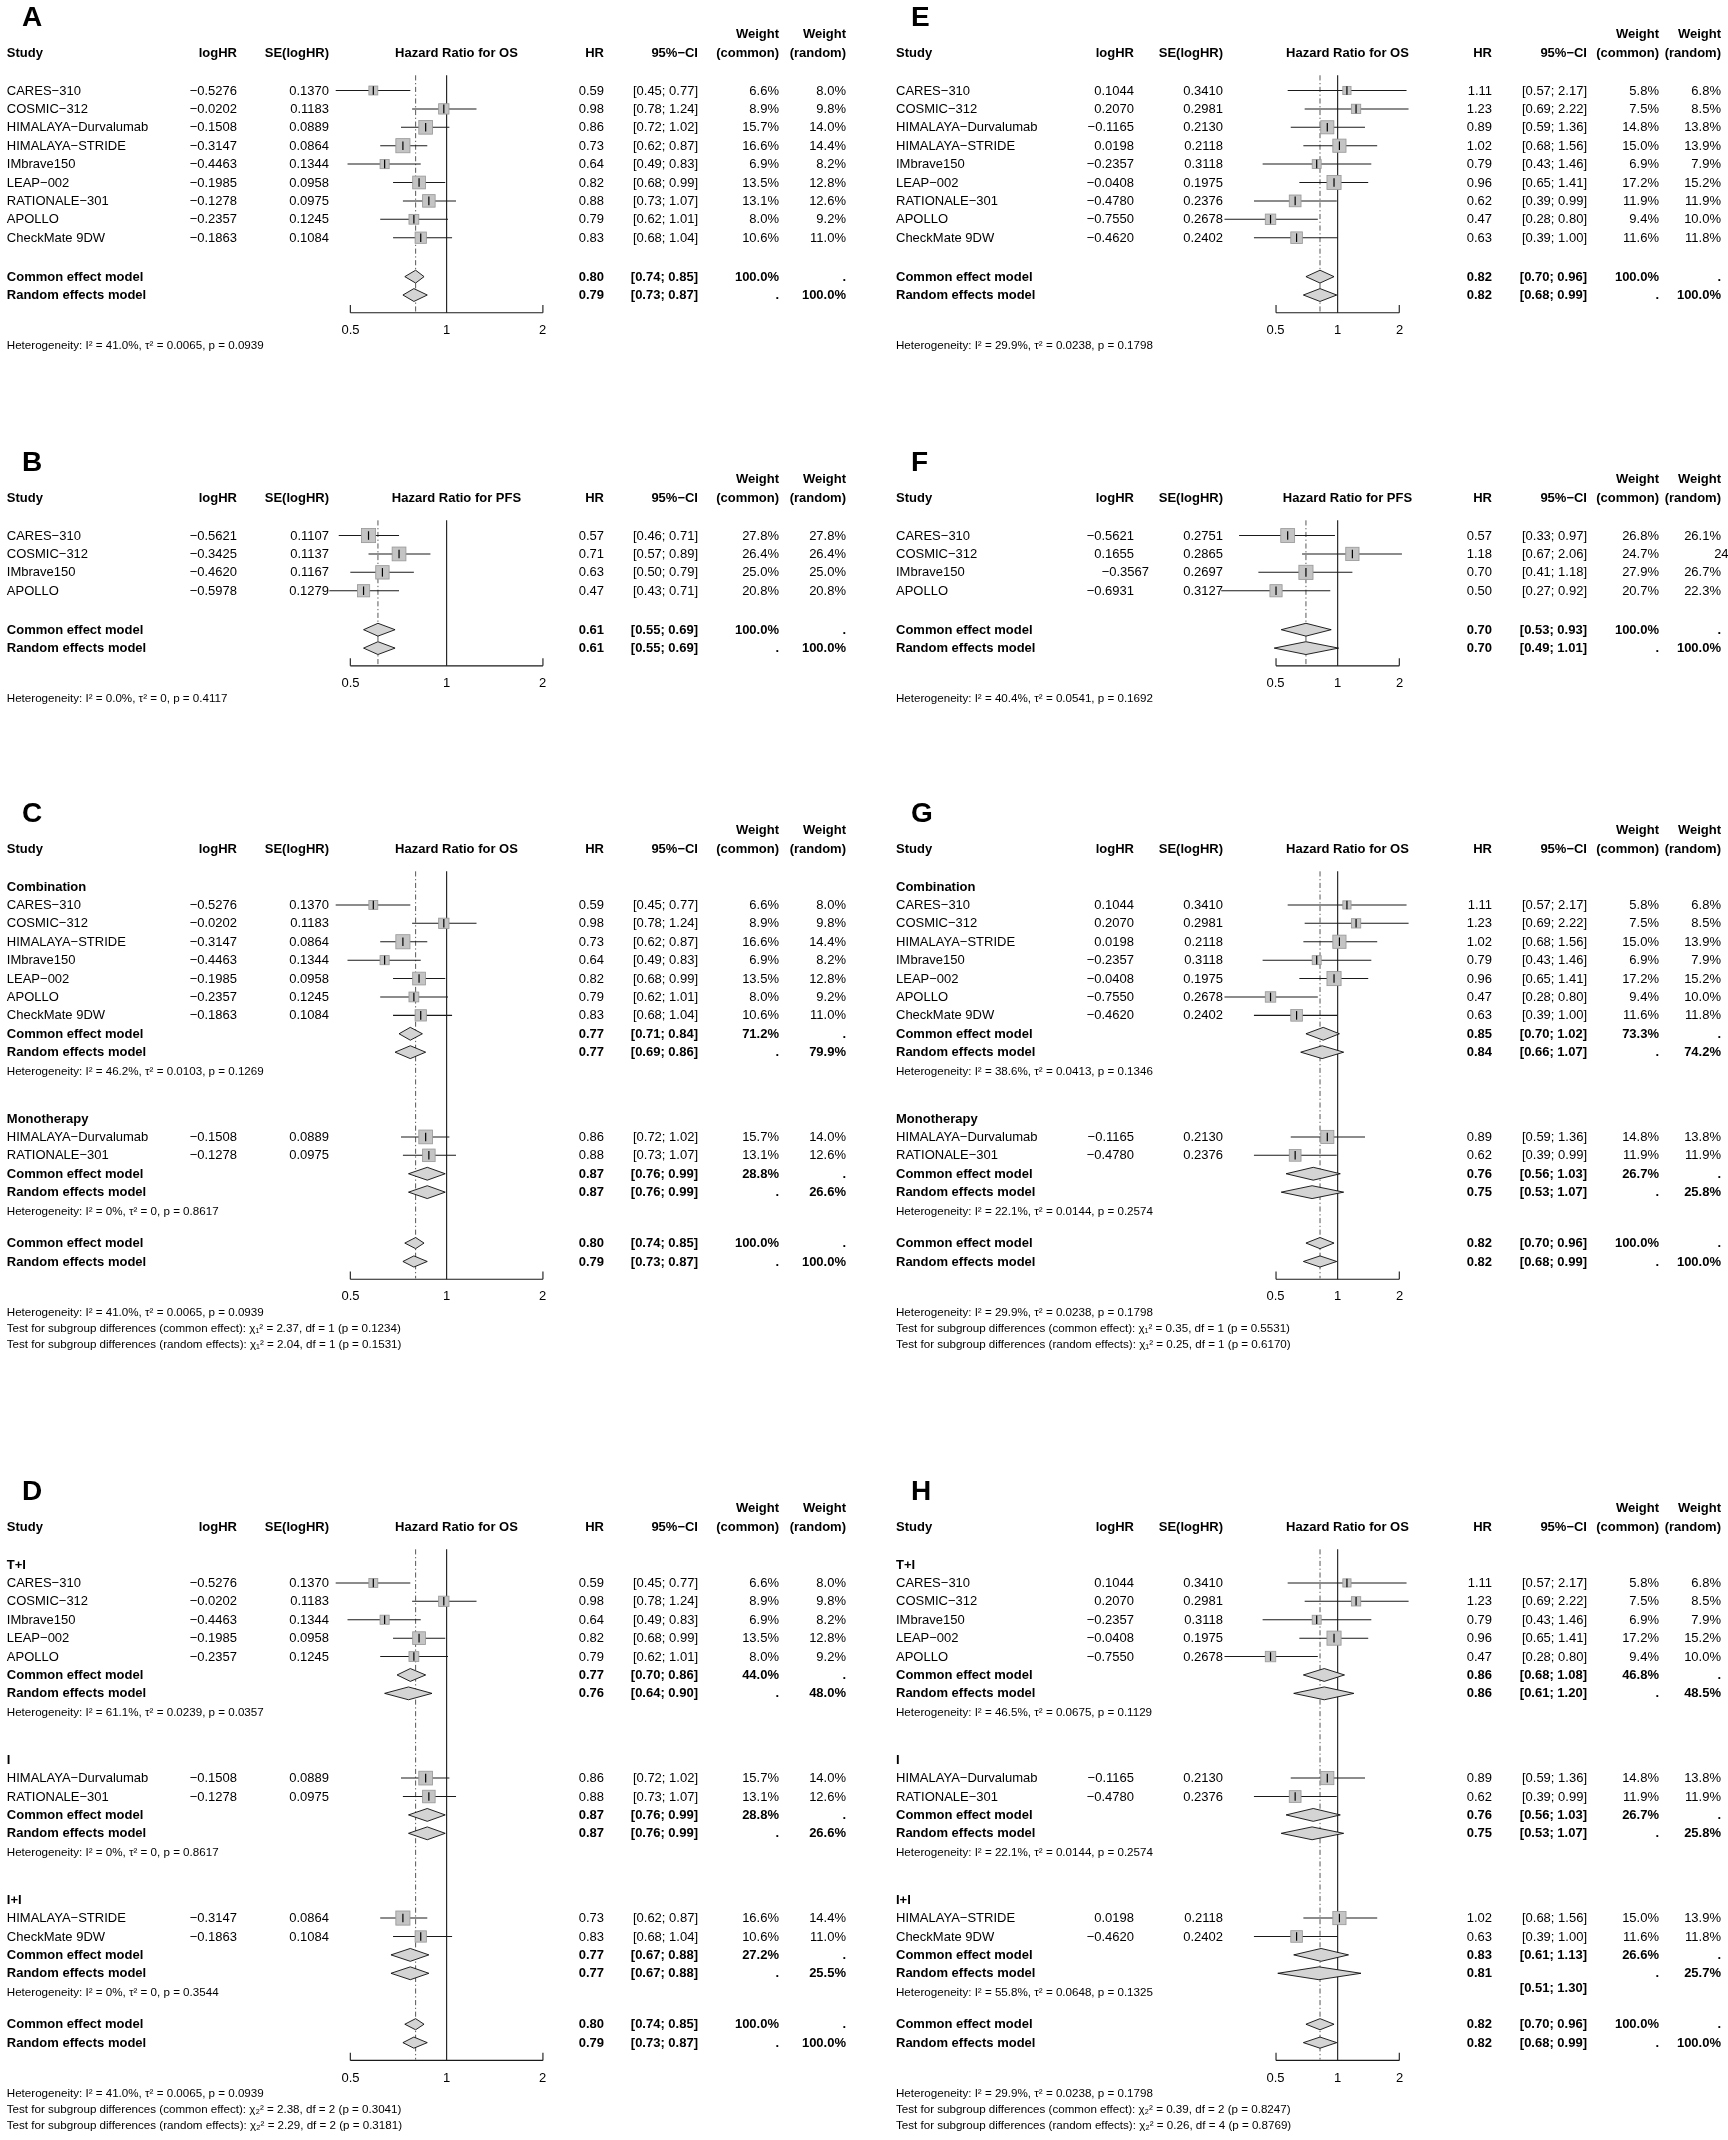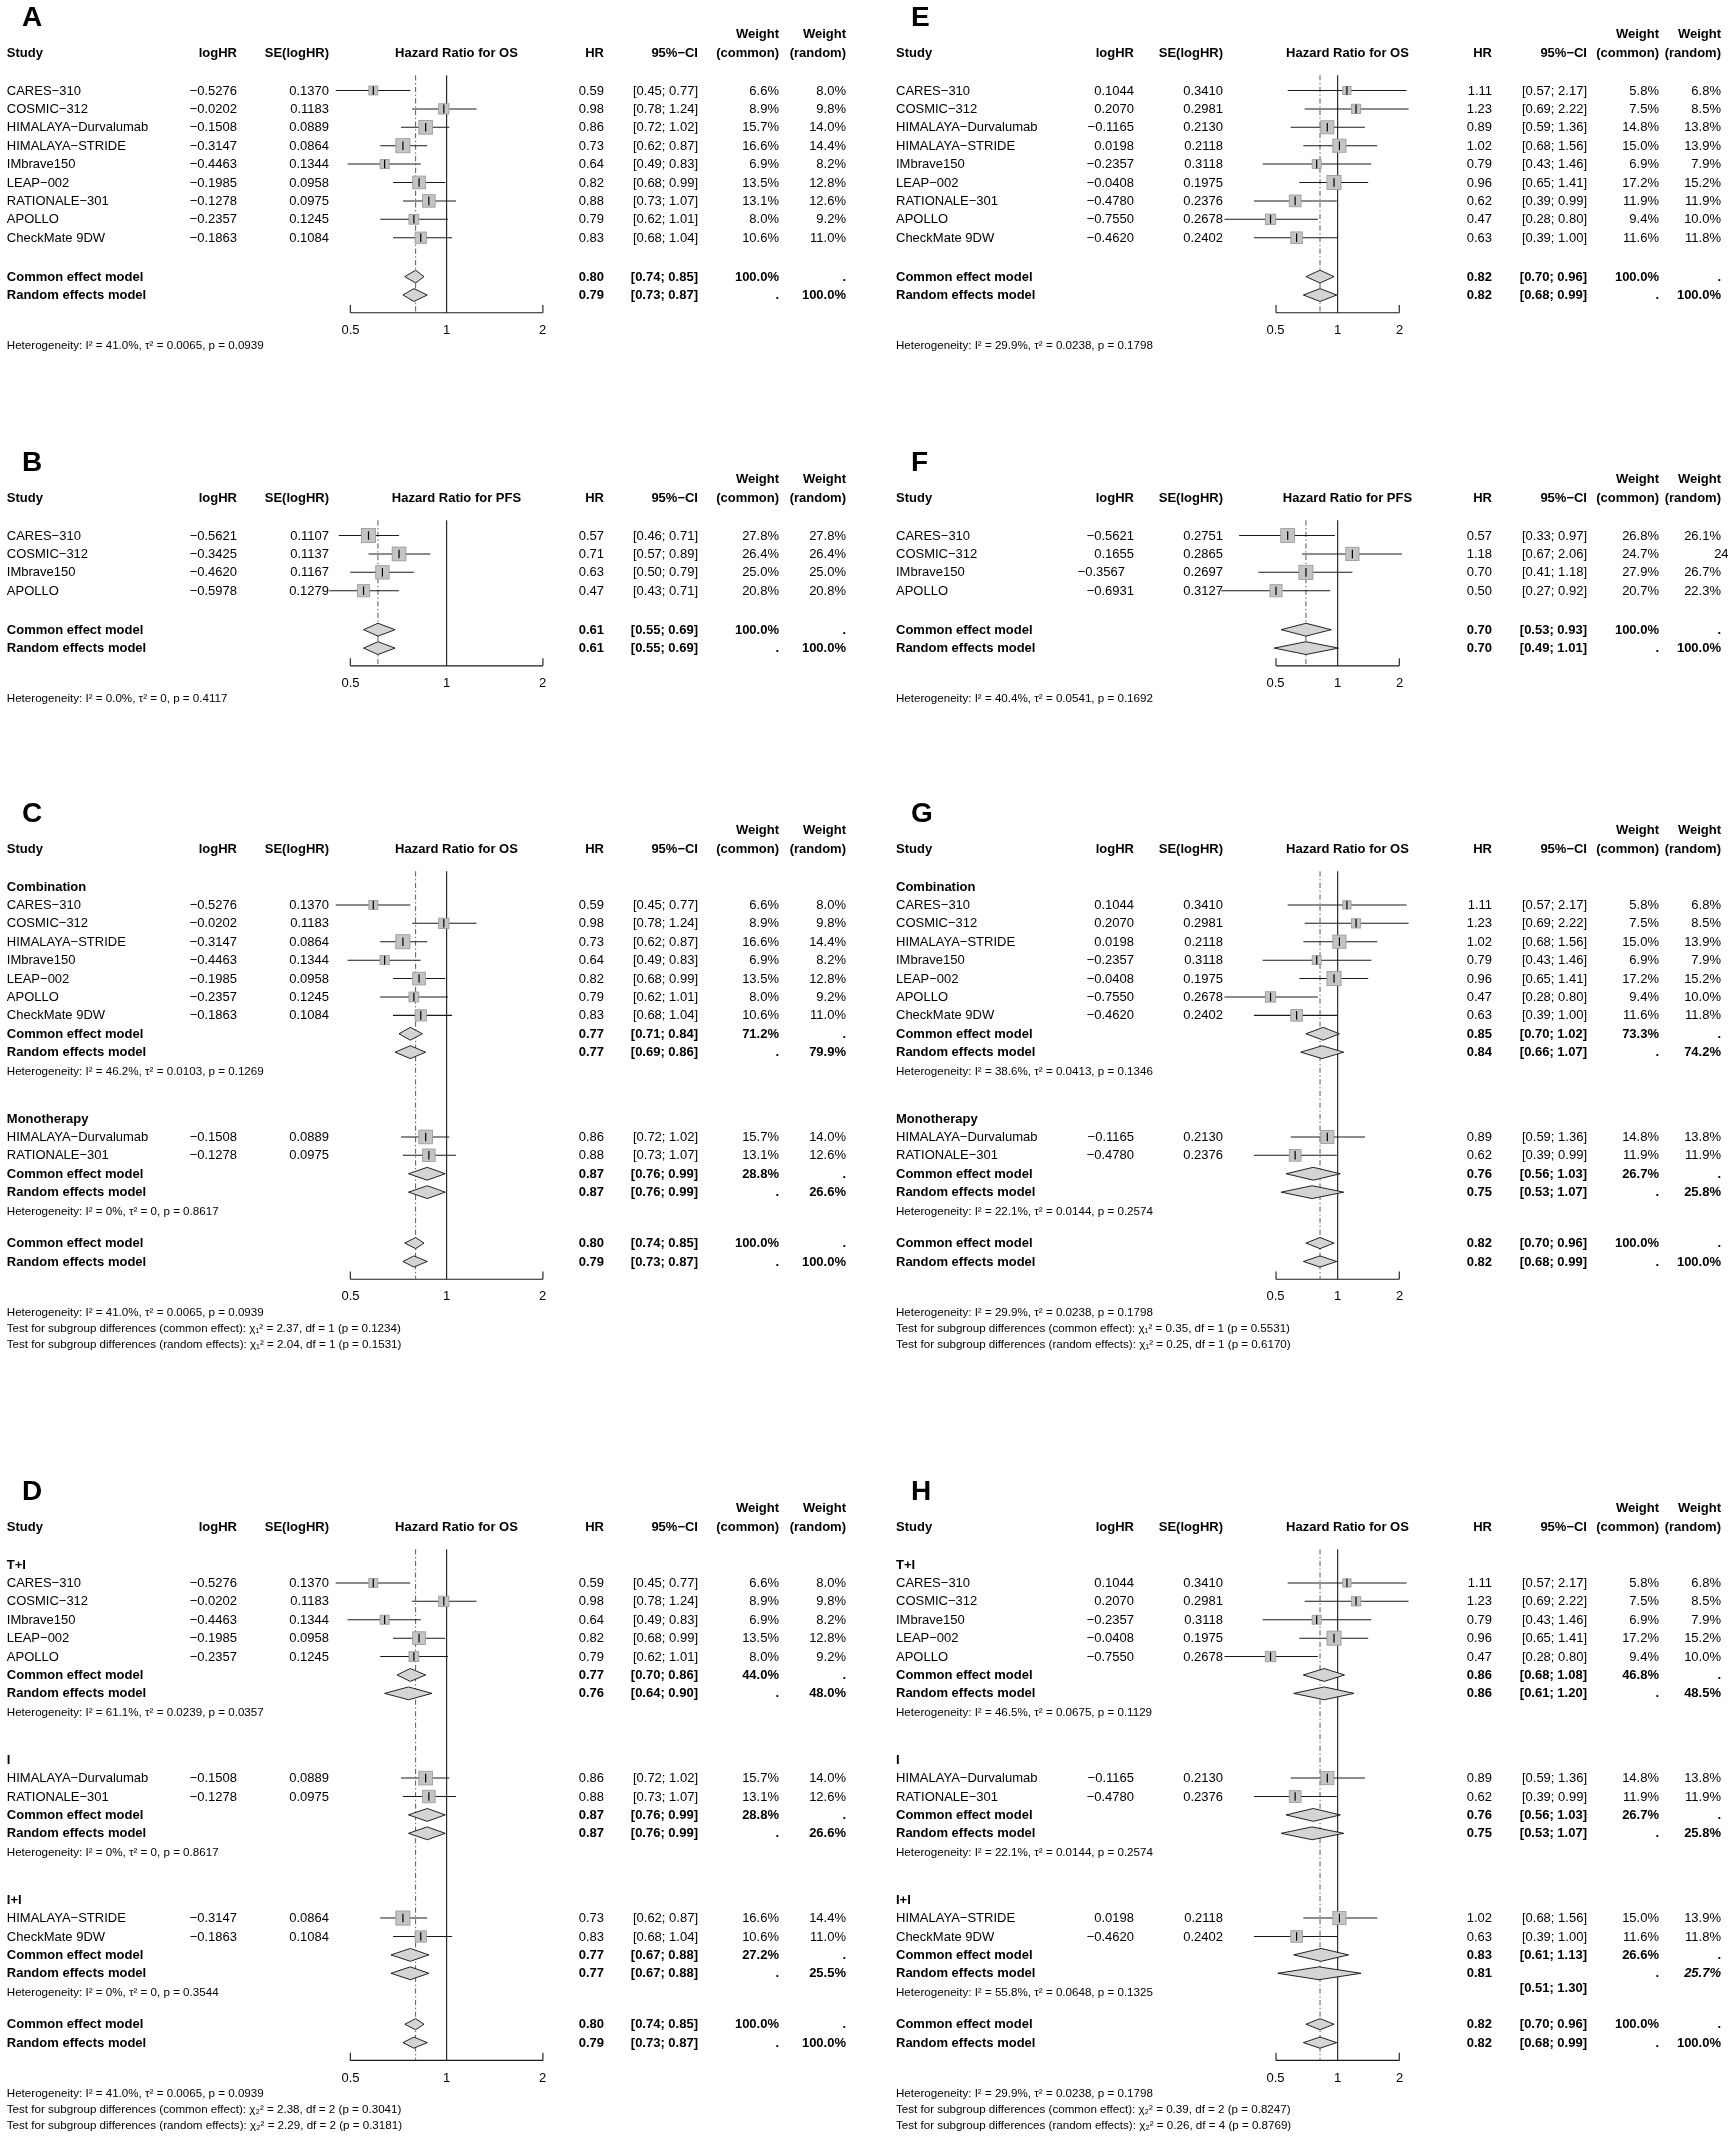--- a/index.html
+++ b/index.html
@@ -387,21 +387,21 @@
       <div class="cell right" style="left: 640px; width: 154px; top: 82px;">26.8%</div>
       <div class="cell right" style="left: 702px; width: 154px; top: 82px;">26.1%</div>
       <div class="cell" style="left: 31px; top: 100px;">COSMIC−312</div>
       <div class="cell right" style="left: 115px; width: 154px; top: 100px;">0.1655</div>
       <div class="cell right" style="left: 204px; width: 154px; top: 100px;">0.2865</div>
       <div class="cell right" style="left: 473px; width: 154px; top: 100px;">1.18</div>
       <div class="cell right" style="left: 568px; width: 154px; top: 100px;">[0.67; 2.06]</div>
       <div class="cell right" style="left: 640px; width: 154px; top: 100px;">24.7%</div>
       <div class="cell right" style="left: 732px; width: 154px; top: 100px;">24.9%</div>
       <div class="cell" style="left: 31px; top: 118px;">IMbrave150</div>
-      <div class="cell right" style="left: 106px; width: 154px; top: 118px; text-align: right;">−0.3567</div>
+      <div class="cell right" style="left: 130px; width: 154px; top: 118px; text-align: right;">−0.3567</div>
       <div class="cell right" style="left: 204px; width: 154px; top: 118px;">0.2697</div>
       <div class="cell right" style="left: 473px; width: 154px; top: 118px;">0.70</div>
       <div class="cell right" style="left: 568px; width: 154px; top: 118px;">[0.41; 1.18]</div>
       <div class="cell right" style="left: 640px; width: 154px; top: 118px;">27.9%</div>
       <div class="cell right" style="left: 702px; width: 154px; top: 118px;">26.7%</div>
       <div class="cell" style="left: 31px; top: 137px;">APOLLO</div>
       <div class="cell right" style="left: 115px; width: 154px; top: 137px;">−0.6931</div>
       <div class="cell right" style="left: 204px; width: 154px; top: 137px;">0.3127</div>
       <div class="cell right" style="left: 473px; width: 154px; top: 137px;">0.50</div>
       <div class="cell right" style="left: 568px; width: 154px; top: 137px;">[0.27; 0.92]</div>
@@ -1048,21 +1048,21 @@
       <div class="cell right" style="left: 702px; width: 154px; top: 454px;">11.8%</div>
       <div class="cell bold" style="left: 31px; top: 472px;">Common effect model</div>
       <div class="cell right bold" style="left: 473px; width: 154px; top: 472px;">0.83</div>
       <div class="cell right bold" style="left: 568px; width: 154px; top: 472px;">[0.61; 1.13]</div>
       <div class="cell right bold" style="left: 640px; width: 154px; top: 472px;">26.6%</div>
       <div class="cell right bold" style="left: 702px; width: 154px; top: 472px;">.</div>
       <div class="cell bold" style="left: 31px; top: 490px;">Random effects model</div>
       <div class="cell right bold" style="left: 473px; width: 154px; top: 490px;">0.81</div>
       <div class="cell right bold" style="left: 568px; width: 154px; top: 505px;">[0.51; 1.30]</div>
       <div class="cell right bold" style="left: 640px; width: 154px; top: 490px;">.</div>
-      <div class="cell right bold" style="left: 702px; width: 154px; top: 490px; font-style: italic;">25.7%</div>
+      <div class="cell right bold" style="left: 702px; width: 154px; top: 490px;">25.7%</div>
       <div class="cell small" style="left: 31px; top: 509px;">Heterogeneity: I² = 55.8%, τ² = 0.0648, p = 0.1325</div>
       <div class="cell bold" style="left: 31px; top: 541px;">Common effect model</div>
       <div class="cell right bold" style="left: 473px; width: 154px; top: 541px;">0.82</div>
       <div class="cell right bold" style="left: 568px; width: 154px; top: 541px;">[0.70; 0.96]</div>
       <div class="cell right bold" style="left: 640px; width: 154px; top: 541px;">100.0%</div>
       <div class="cell right bold" style="left: 702px; width: 154px; top: 541px;">.</div>
       <div class="cell bold" style="left: 31px; top: 560px;">Random effects model</div>
       <div class="cell right bold" style="left: 473px; width: 154px; top: 560px;">0.82</div>
       <div class="cell right bold" style="left: 568px; width: 154px; top: 560px;">[0.68; 0.99]</div>
       <div class="cell right bold" style="left: 640px; width: 154px; top: 560px;">.</div>

